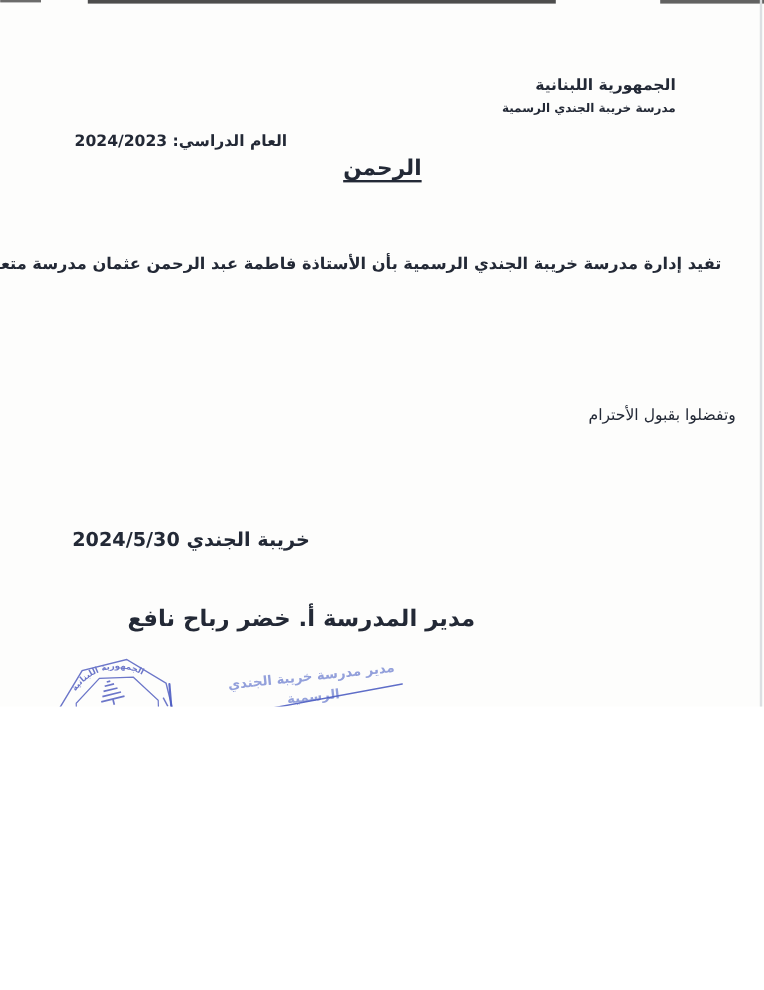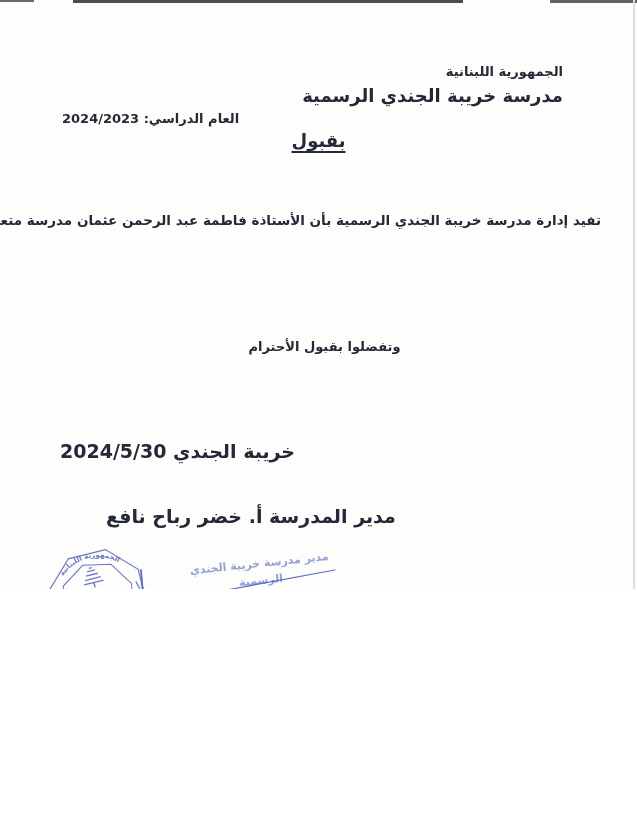--- a/index.html
+++ b/index.html
@@ -9,41 +9,41 @@
     background:#fdfdfc;
     overflow:hidden;
     font-family:"DejaVu Sans", sans-serif;
     color:#232936;
     direction:rtl;
   }
   .txt{position:absolute;font-weight:bold;white-space:nowrap;}
   .scan-line{position:absolute;background:#2e2e2e;}
   .edge-line{position:absolute;background:#dcdfe2;}
   .header-country{top:64px;right:74px;font-size:13px;}
-  .header-school{top:85px;right:74px;font-size:18px;}
+  .header-school{top:85px;right:74px;font-size:10px;}
   .header-year{top:87px;left:62px;font-size:13px;direction:rtl;margin-top:24px;}
   .doc-title{
     position:absolute;top:130px;left:0;right:0;
     text-align:center;font-size:18px;font-weight:bold;
   }
   .doc-title span{text-decoration:underline;text-decoration-thickness:1.5px;text-underline-offset:4px;}
   .body-line1{
     position:absolute;top:212px;right:36px;left:44px;
     font-size:13.5px;font-weight:bold;direction:rtl;
     text-align:justify;text-align-last:justify;white-space:nowrap;
   }
   .body-line2{
     position:absolute;top:259px;right:36px;
     font-size:13.5px;font-weight:bold;direction:rtl;text-align:right;white-space:nowrap;
   }
   .closing{
     position:absolute;top:339px;left:36px;right:24px;
-    text-align:center;font-size:13px;font-weight:bold;
+    text-align:right;font-size:13px;font-weight:normal;
   }
-  .place-date{top:440px;left:60px;font-size:19px;direction:rtl;}
+  .place-date{top:440px;left:60px;font-size:16px;direction:rtl;}
   .signatory{top:505px;left:58px;font-size:19px;direction:rtl;margin-left:48px;}
   .seal-svg{position:absolute;left:26px;top:540px;width:148px;height:122px;opacity:.88;}
   .name-stamp{
     position:absolute;left:181px;top:556px;width:160px;
     transform:rotate(-6deg);
     color:#93a0db;font-size:11px;font-weight:bold;
     text-align:center;line-height:1.5;
     direction:rtl;
   }
   .signature-svg{position:absolute;left:20px;top:540px;width:330px;height:120px;}
@@ -55,21 +55,21 @@
 
   <div class="scan-line" style="top:0;left:0;width:34px;height:2px;opacity:.7;"></div>
   <div class="scan-line" style="top:0;left:73px;width:390px;height:3px;opacity:.85;"></div>
   <div class="scan-line" style="top:0;left:550px;width:87px;height:3px;opacity:.75;"></div>
   <div class="edge-line" style="top:0;left:633px;width:2px;height:825px;"></div>
 
   <div class="txt header-country">الجمهورية اللبنانية</div>
   <div class="txt header-school">مدرسة خريبة الجندي الرسمية</div>
   <div class="txt header-year">العام الدراسي: 2024/2023</div>
 
-  <div class="doc-title"><span>بقبول</span></div>
+  <div class="doc-title"><span>الرحمن</span></div>
 
   <div class="body-line1">تفيد إدارة مدرسة خريبة الجندي الرسمية بأن الأستاذة فاطمة عبد الرحمن عثمان مدرسة متعاقدة مع</div>
 
   <div class="closing">وتفضلوا بقبول الأحترام</div>
 
   <div class="txt place-date">خريبة الجندي 2024/5/30</div>
 
   <div class="txt signatory">مدير المدرسة أ. خضر رباح نافع</div>
 
   <svg class="seal-svg" viewBox="0 0 148 122">

